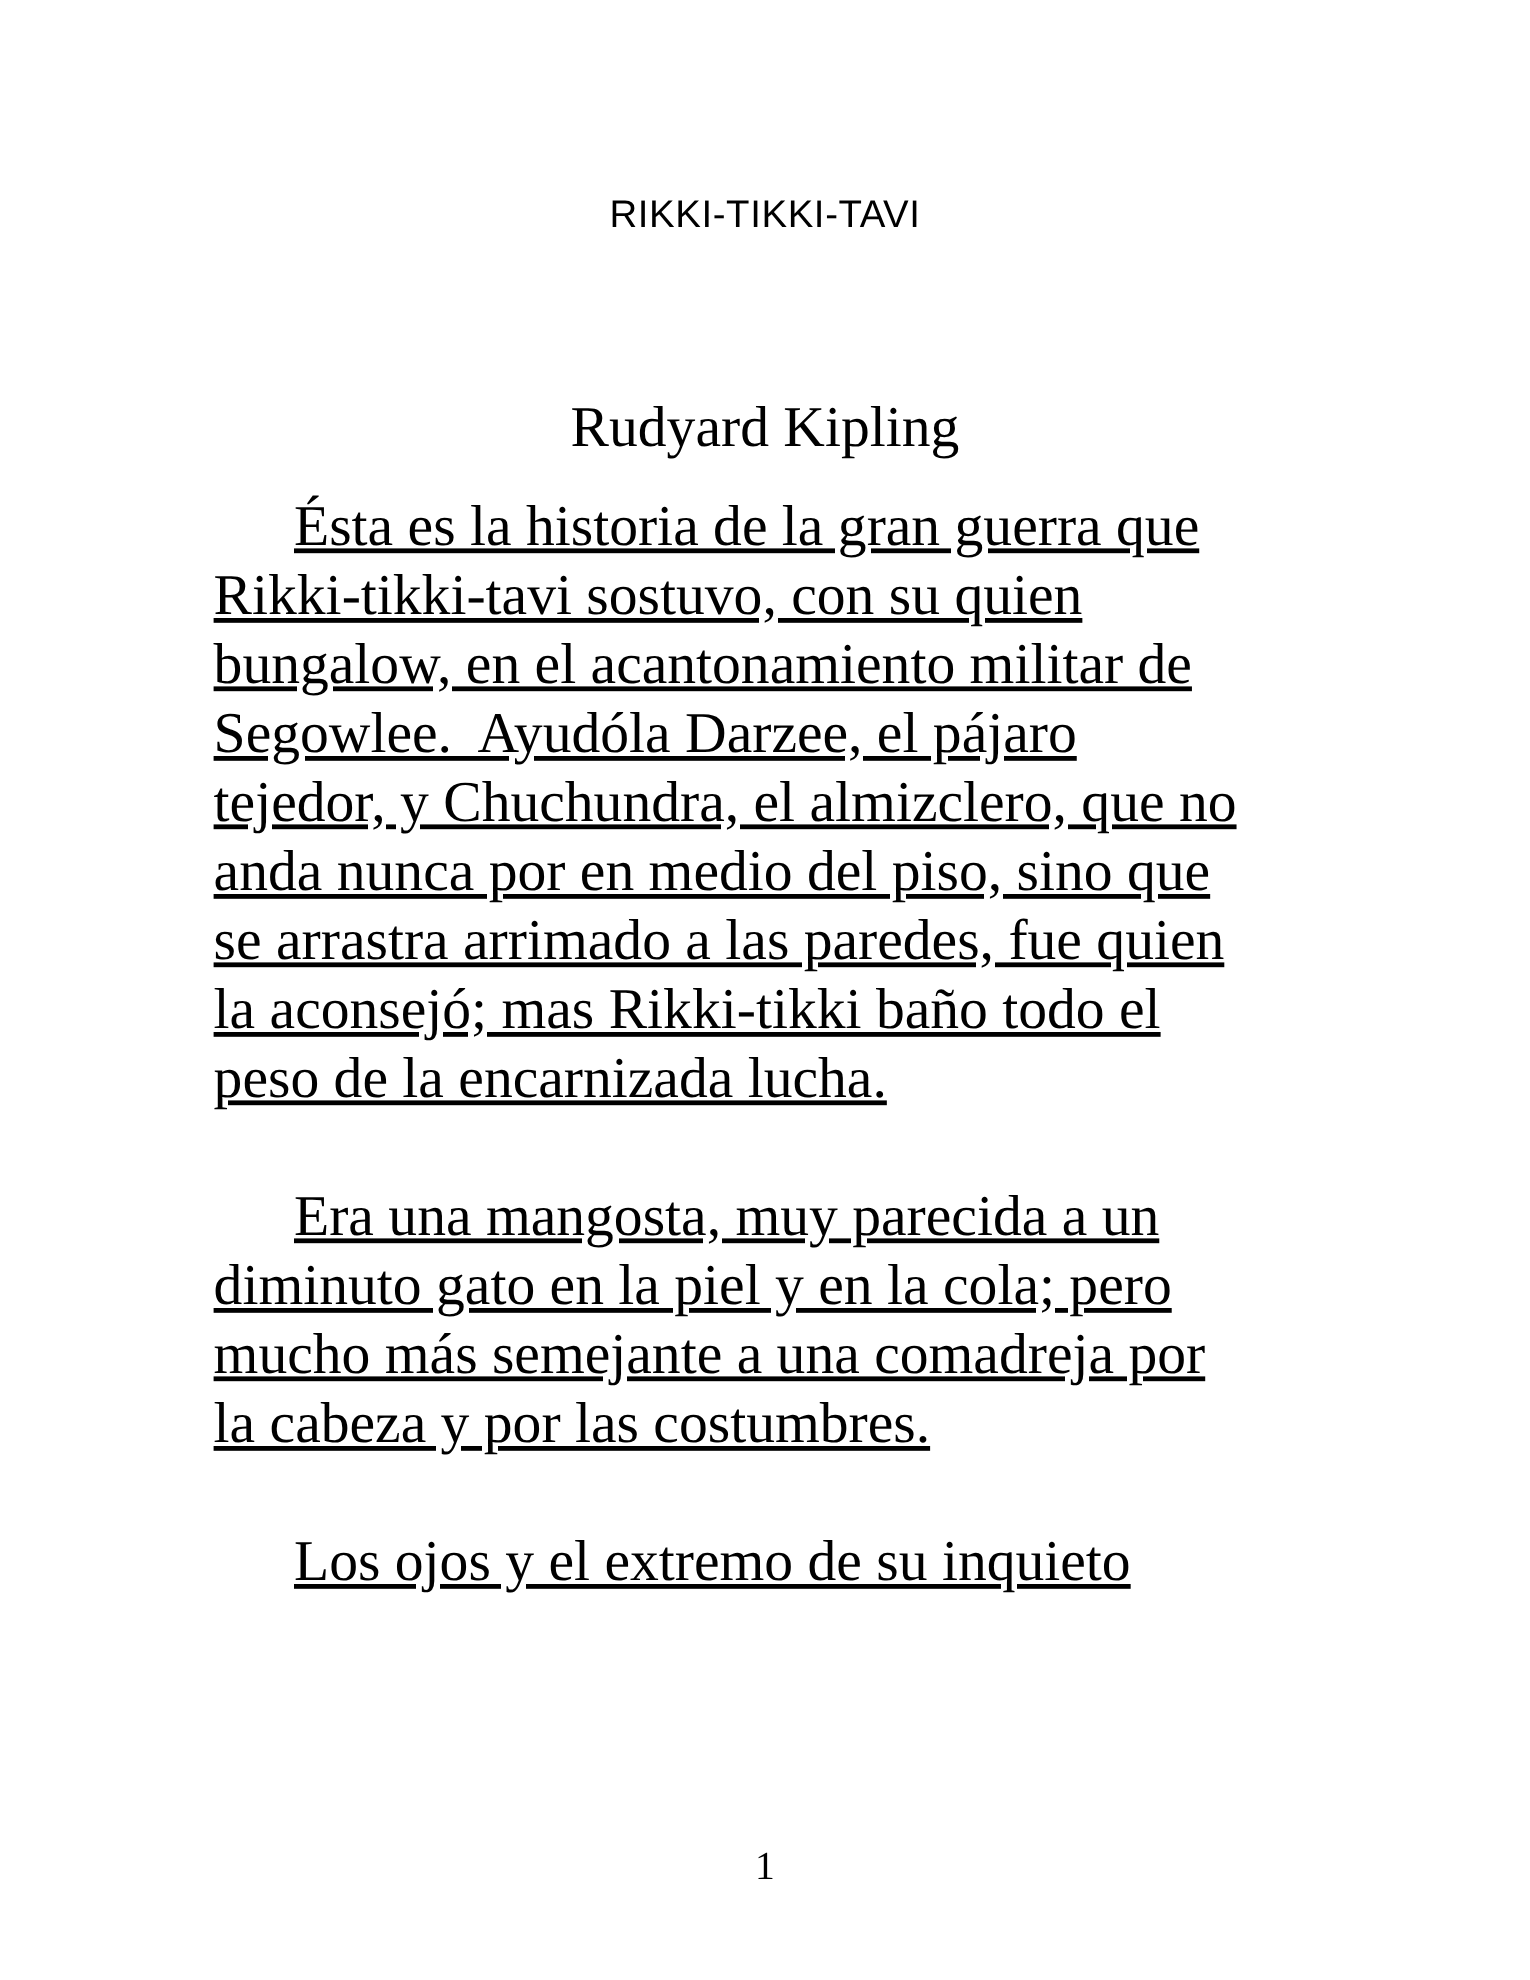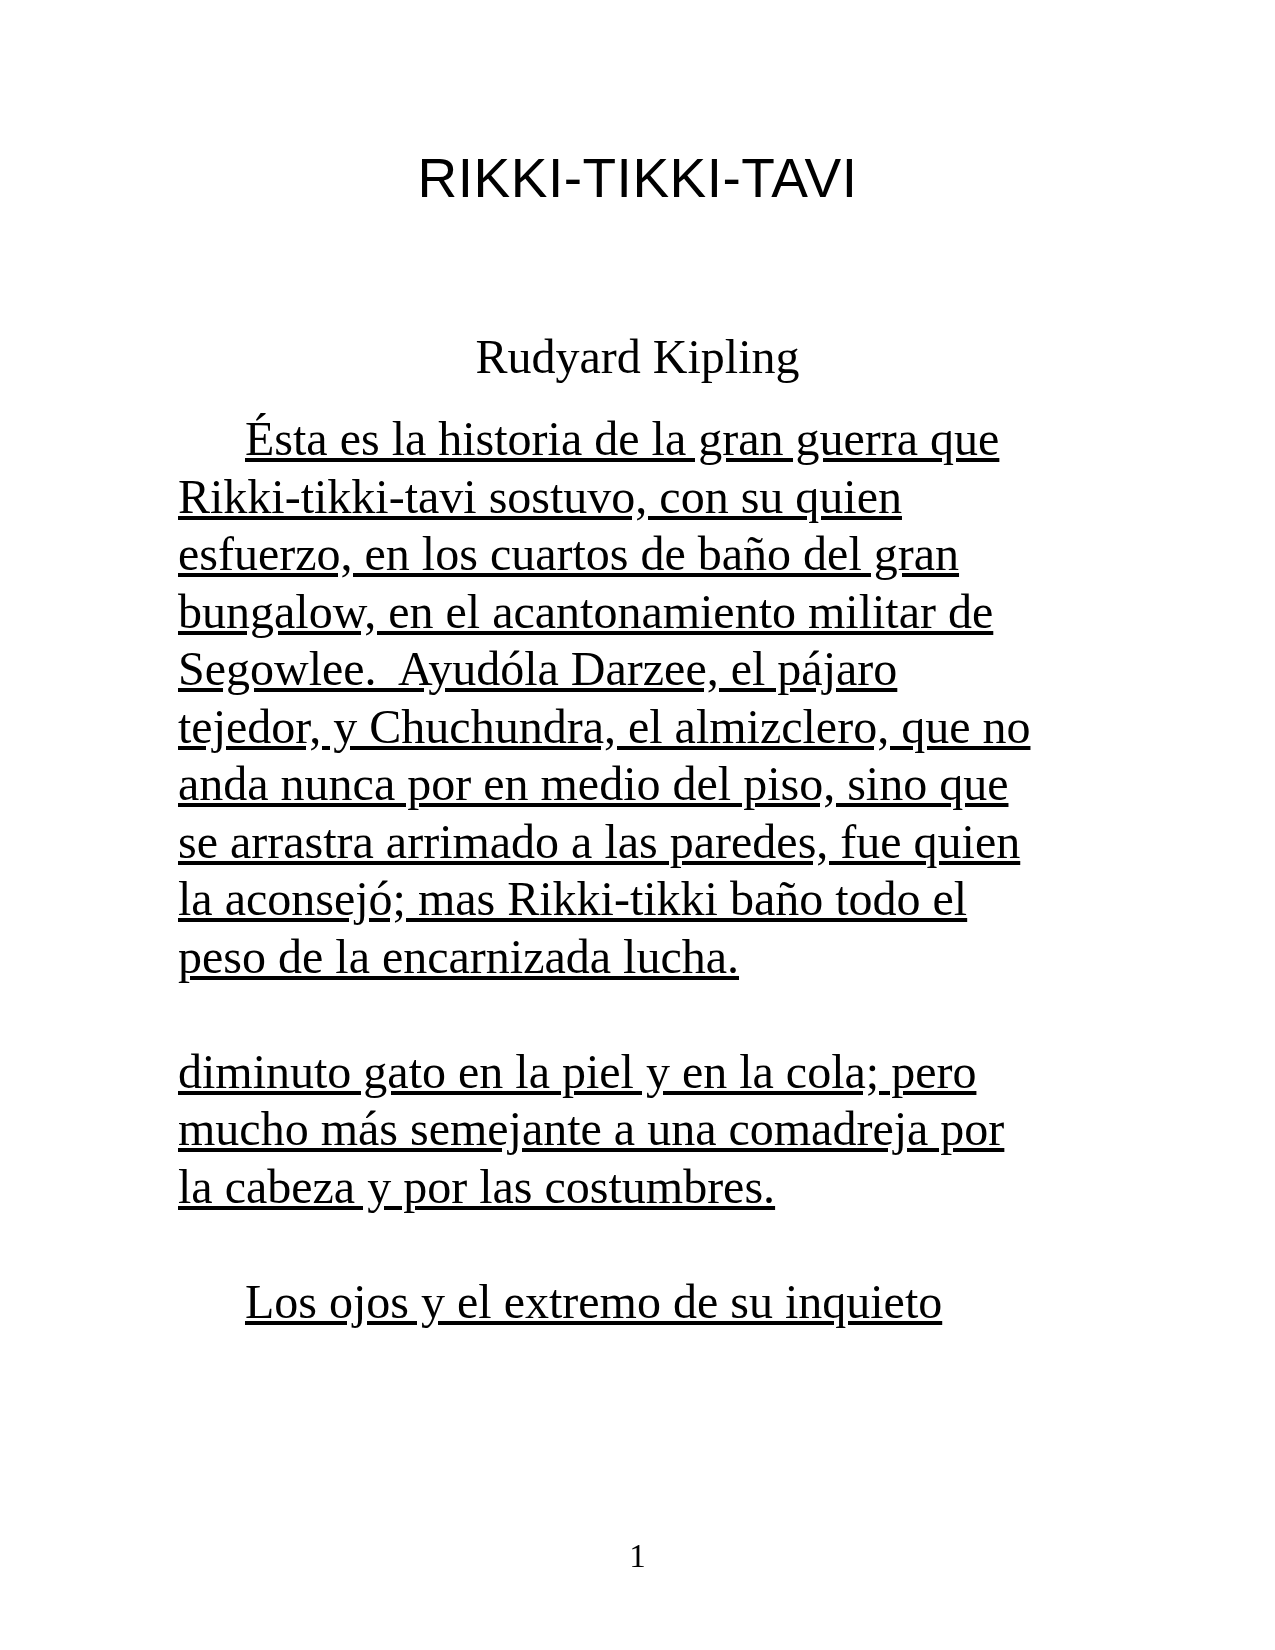--- a/index.html
+++ b/index.html
@@ -11,21 +11,21 @@
     color: #000000;
     overflow: hidden;
   }
   .title {
     position: absolute;
     top: 155px;
     left: 0;
     width: 100%;
     text-align: center;
     font-family: "Liberation Sans", sans-serif;
-    font-size: 55px;
+    font-size: 32px;
     line-height: 46px;
     letter-spacing: 0.5px;
   }
   .author {
     position: absolute;
     top: 287px;
     left: 0;
     width: 100%;
     text-align: center;
     font-family: "Liberation Serif", serif;
@@ -64,31 +64,31 @@
 
   <div class="title">RIKKI-TIKKI-TAVI</div>
 
   <div class="author">Rudyard Kipling</div>
 
   <div class="body-text">
 
     <div class="paragraph">
       <div class="line first-line">Ésta es la historia de la gran guerra que</div>
       <div class="line">Rikki-tikki-tavi sostuvo, con su quien</div>
-      <div class="line">esfuerzo, en los cuartos de baño del gran</div>
       <div class="line">bungalow, en el acantonamiento militar de</div>
       <div class="line">Segowlee.  Ayudóla Darzee, el pájaro</div>
       <div class="line">tejedor, y Chuchundra, el almizclero, que no</div>
       <div class="line">anda nunca por en medio del piso, sino que</div>
       <div class="line">se arrastra arrimado a las paredes, fue quien</div>
       <div class="line">la aconsejó; mas Rikki-tikki baño todo el</div>
       <div class="line">peso de la encarnizada lucha.</div>
     </div>
 
     <div class="paragraph">
+      <div class="line first-line">Era una mangosta, muy parecida a un</div>
       <div class="line">diminuto gato en la piel y en la cola; pero</div>
       <div class="line">mucho más semejante a una comadreja por</div>
       <div class="line">la cabeza y por las costumbres.</div>
     </div>
 
     <div class="paragraph">
       <div class="line first-line">Los ojos y el extremo de su inquieto</div>
     </div>
 
   </div>

